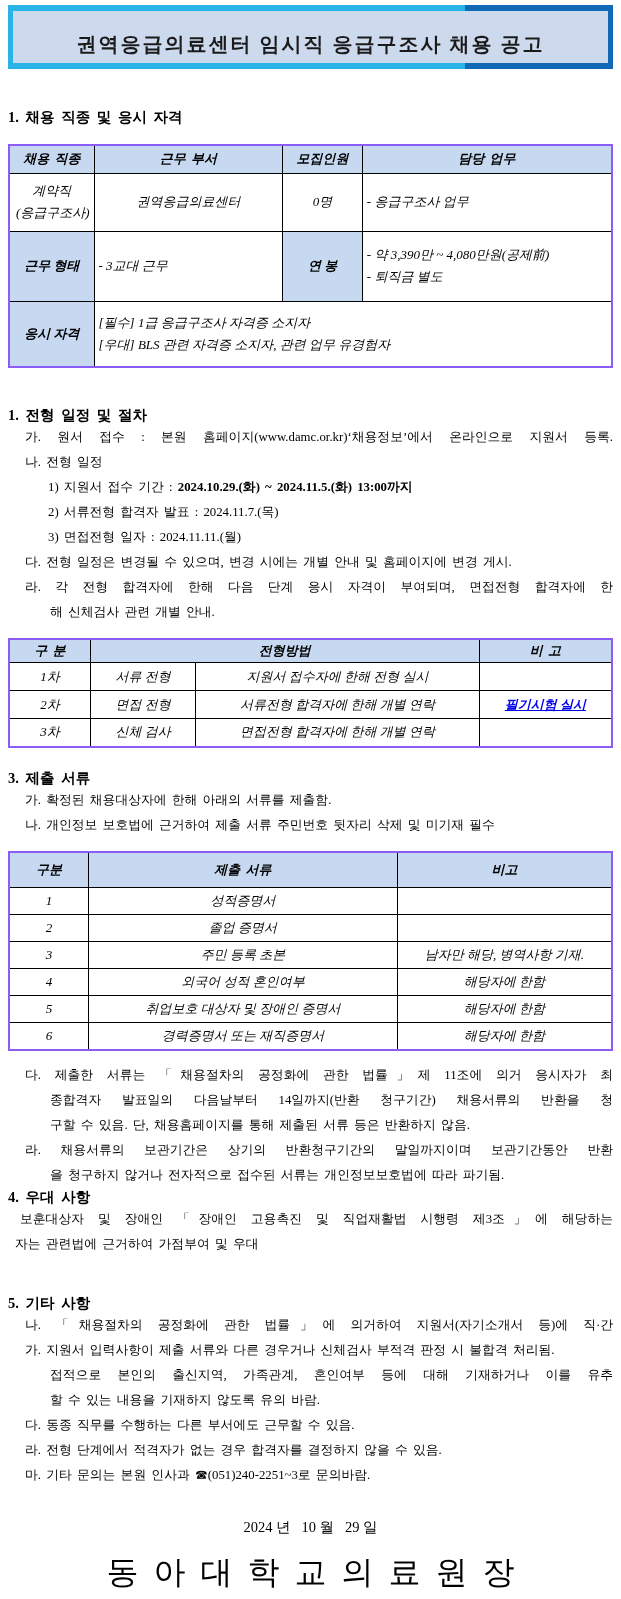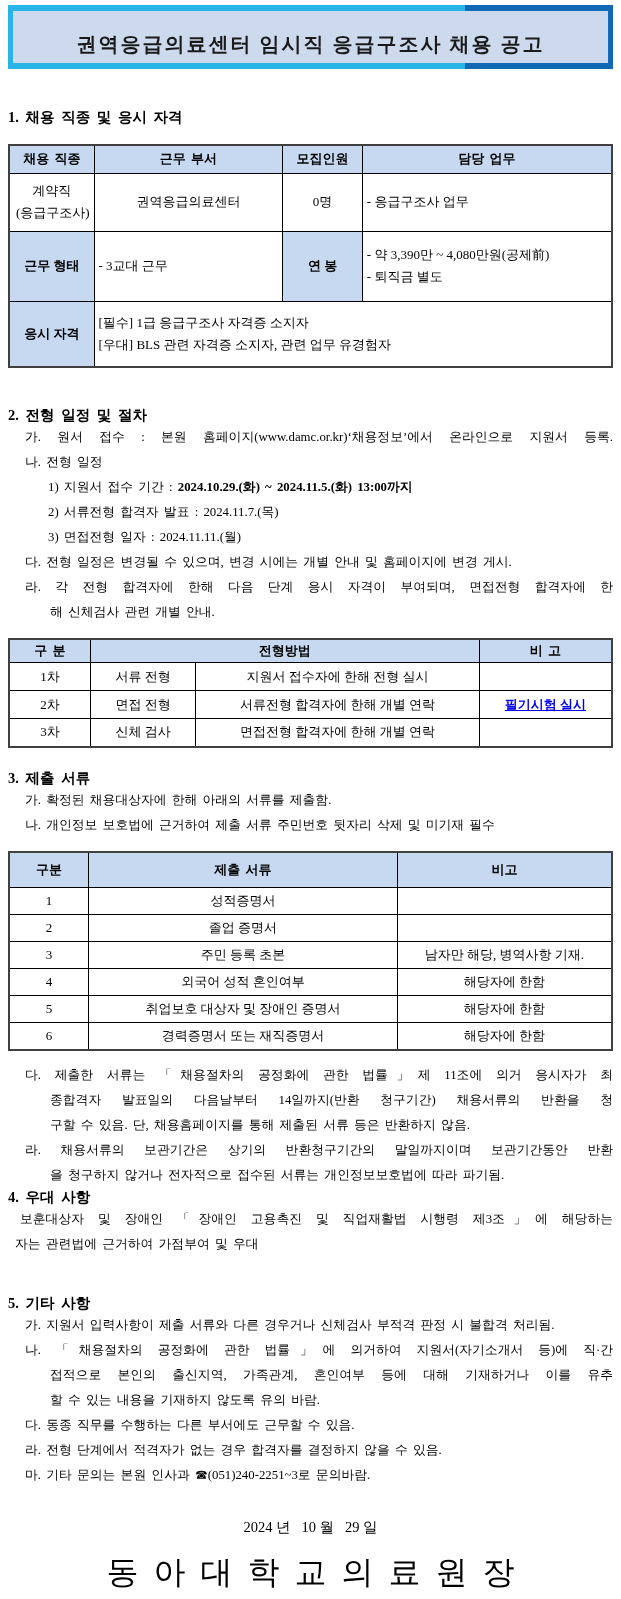--- a/index.html
+++ b/index.html
@@ -75,21 +75,21 @@
   .just{text-align:justify;text-align-last:justify;}
   .b{font-weight:bold;}
   .mt12{margin-top:12px;}
 
   
   table{
     border-collapse:collapse;
     width:100%;
     table-layout:fixed;
   }
-  .tbl{border:2px solid #404040;}
+  .tbl{border:2px solid #8b5cf6;font-style:italic;}
   td{
     border:1px solid #000;
     font-size:13px;
     padding:2px 6px;
     vertical-align:middle;
     text-align:center;
     word-break:keep-all;
   }
   td.hd{
     background:var(--table-header-bg);
@@ -185,21 +185,21 @@
     <tr class="r3">
       <td class="lbl">응시 자격</td>
       <td class="left" colspan="3">
         <span class="cellline">[필수] 1급 응급구조사 자격증 소지자</span>
         <span class="cellline">[우대] BLS 관련 자격증 소지자, 관련 업무 유경험자</span>
       </td>
     </tr>
   </tbody>
     </table>
 
-  <p class="sec-heading h2">2. 전형 일정 및 절차</p>
+  <p class="sec-heading h2">1. 전형 일정 및 절차</p>
   <p class="line ind1 just">가. 원서 접수 : 본원 홈페이지(www.damc.or.kr)‘채용정보’에서 온라인으로 지원서 등록.</p>
   <p class="line ind1">나. 전형 일정</p>
   <p class="line ind2"><span>1) 지원서 접수 기간 : </span><span class="b">2024.10.29.(화) ~ 2024.11.5.(화) 13:00까지</span></p>
   <p class="line ind2">2) 서류전형 합격자 발표 : 2024.11.7.(목)</p>
   <p class="line ind2">3) 면접전형 일자 : 2024.11.11.(월)</p>
   <p class="line ind1">다. 전형 일정은 변경될 수 있으며, 변경 시에는 개별 안내 및 홈페이지에 변경 게시.</p>
   <p class="line ind1 just">라. 각 전형 합격자에 한해 다음 단계 응시 자격이 부여되며, 면접전형 합격자에 한</p>
   <p class="line ind3">해 신체검사 관련 개별 안내.</p>
 
   <table class="tbl t2">
@@ -289,22 +289,22 @@
   <p class="line ind3 just">종합격자 발표일의 다음날부터 14일까지(반환 청구기간) 채용서류의 반환을 청</p>
   <p class="line ind3">구할 수 있음. 단, 채용홈페이지를 통해 제출된 서류 등은 반환하지 않음.</p>
   <p class="line ind1 just">라. 채용서류의 보관기간은 상기의 반환청구기간의 말일까지이며 보관기간동안 반환</p>
   <p class="line ind3">을 청구하지 않거나 전자적으로 접수된 서류는 개인정보보호법에 따라 파기됨.</p>
 
   <p class="sec-heading h4">4. 우대 사항</p>
   <p class="line ind-s4a just">보훈대상자 및 장애인 「장애인 고용촉진 및 직업재활법 시행령 제3조」에 해당하는</p>
   <p class="line ind-s4b">자는 관련법에 근거하여 가점부여 및 우대</p>
 
   <p class="sec-heading h5">5. 기타 사항</p>
+  <p class="line ind1 just">나. 「채용절차의 공정화에 관한 법률」에 의거하여 지원서(자기소개서 등)에 직·간</p>
   <p class="line ind1">가. 지원서 입력사항이 제출 서류와 다른 경우거나 신체검사 부적격 판정 시 불합격 처리됨.</p>
-  <p class="line ind1 just">나. 「채용절차의 공정화에 관한 법률」에 의거하여 지원서(자기소개서 등)에 직·간</p>
   <p class="line ind3 just">접적으로 본인의 출신지역, 가족관계, 혼인여부 등에 대해 기재하거나 이를 유추</p>
   <p class="line ind3">할 수 있는 내용을 기재하지 않도록 유의 바람.</p>
   <p class="line ind1">다. 동종 직무를 수행하는 다른 부서에도 근무할 수 있음.</p>
   <p class="line ind1">라. 전형 단계에서 적격자가 없는 경우 합격자를 결정하지 않을 수 있음.</p>
   <p class="line ind1">마. 기타 문의는 본원 인사과 ☎(051)240-2251~3로 문의바람.</p>
 
   <p class="date-line">2024 년   10 월   29 일</p>
   <p class="signature">동아대학교의료원장</p>
 
 </div>

